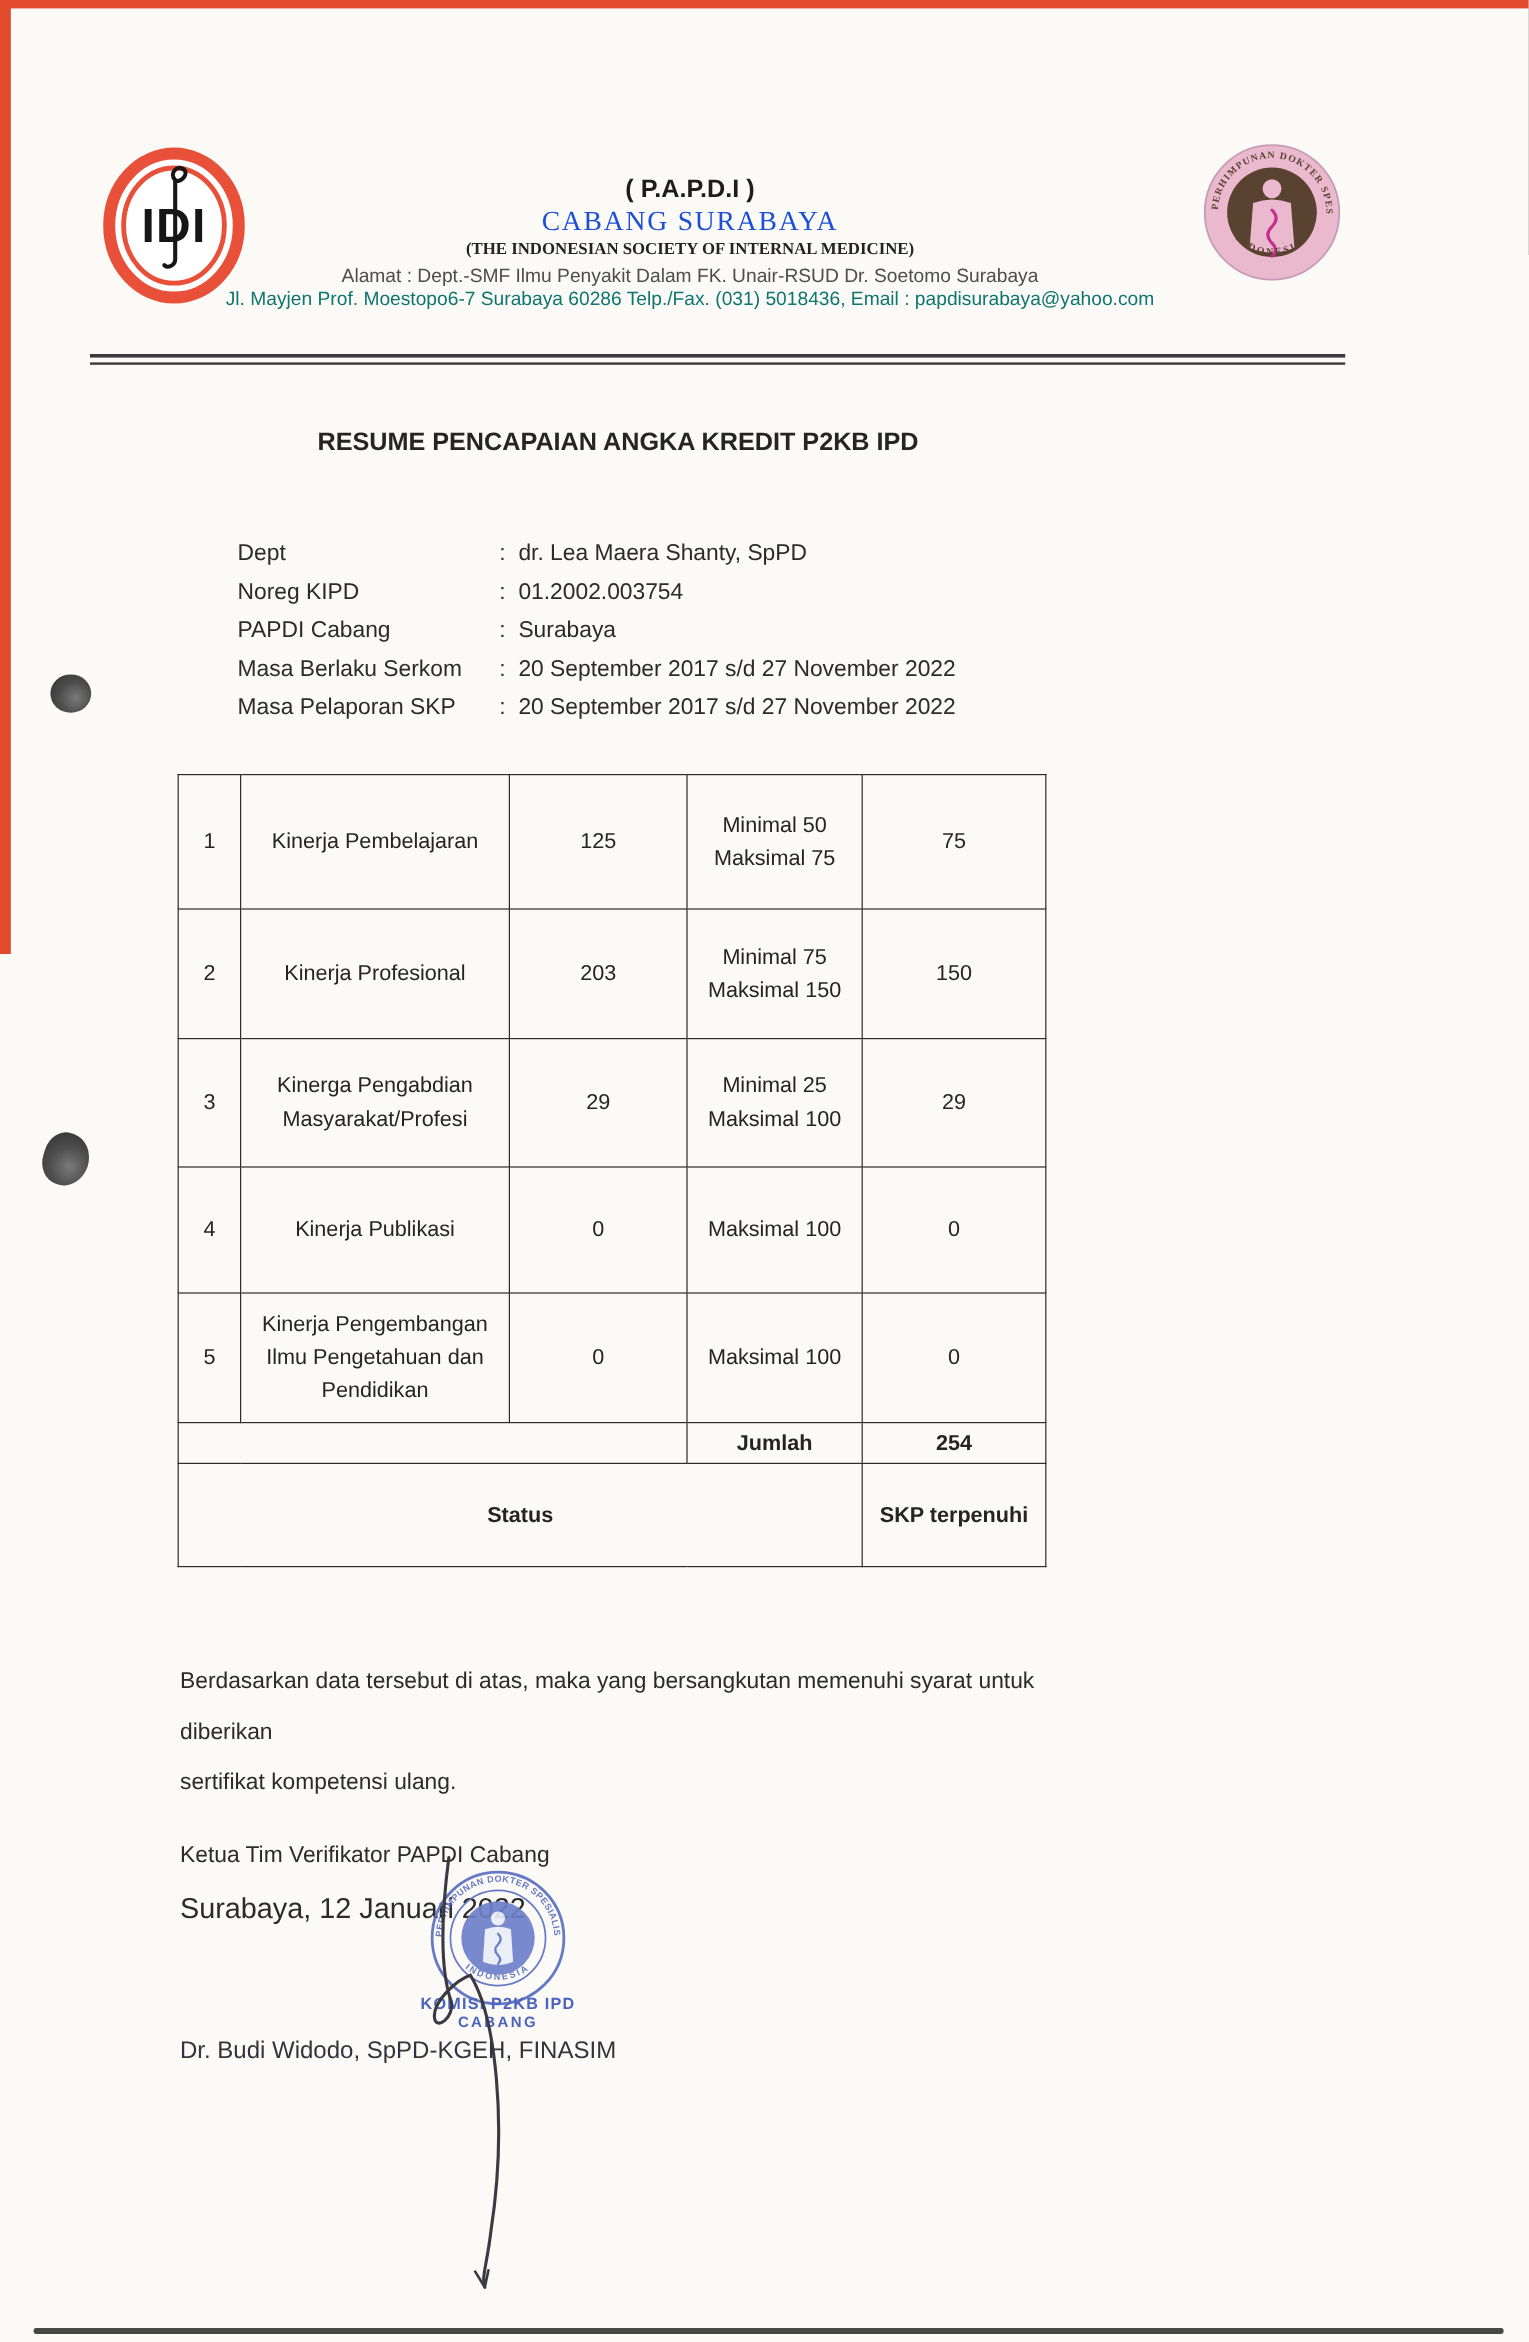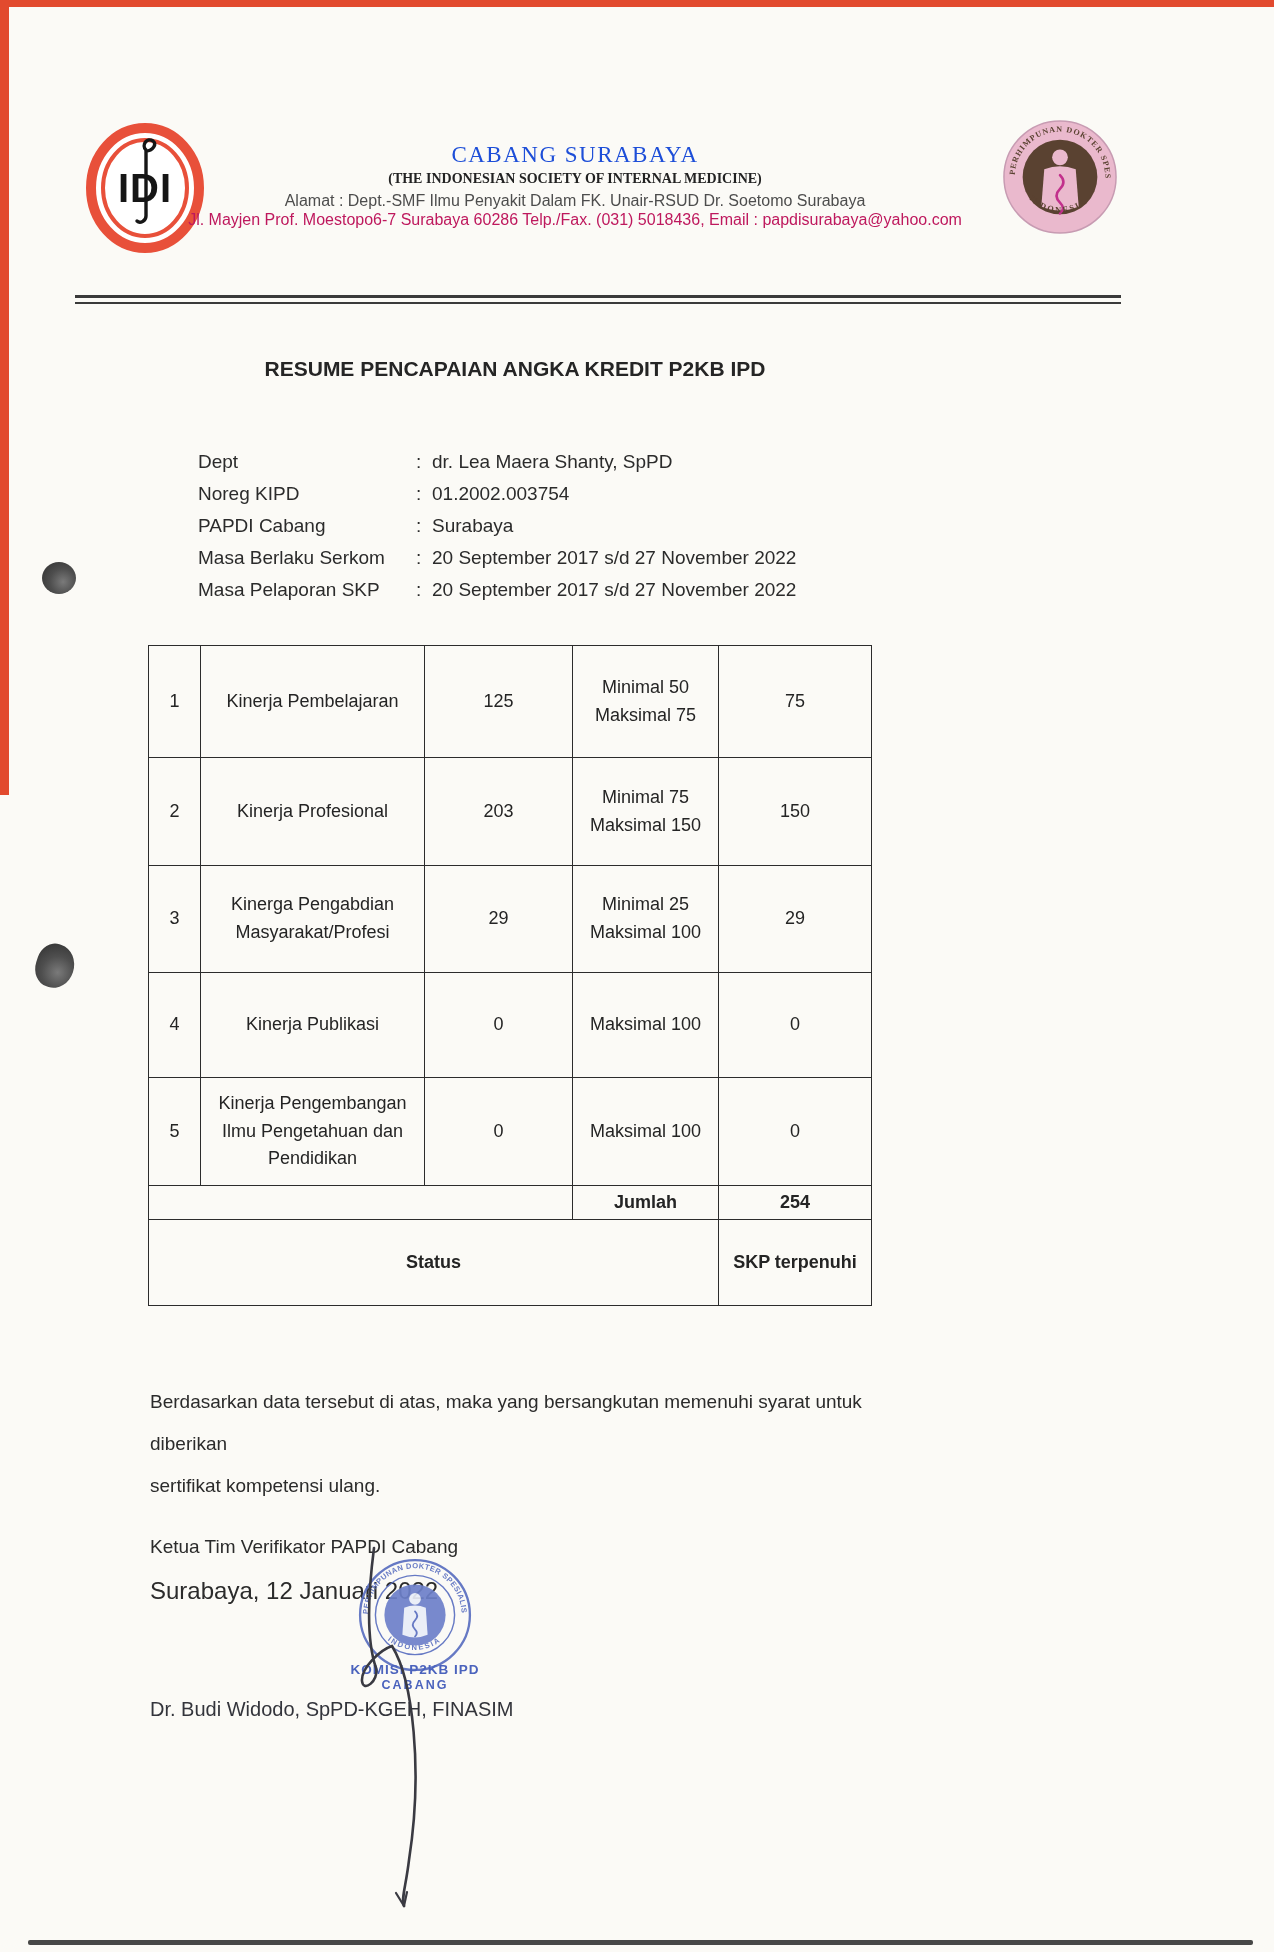--- a/index.html
+++ b/index.html
@@ -20,21 +20,21 @@
   .punch.h2{left:36px;top:944px;width:38px;height:44px;transform:rotate(18deg);border-radius:46% 54% 52% 48%;}
   
   .idi-logo{position:absolute;left:85px;top:122px;width:120px;height:132px;}
   .papdi-logo{position:absolute;left:1001px;top:117px;width:118px;height:120px;}
   .head-text{position:absolute;left:160px;top:140px;width:830px;text-align:center;}
   .org-name{font-size:22px;font-weight:bold;letter-spacing:-0.2px;color:#1d1d1d;white-space:nowrap;}
   .org-abbr{font-size:21px;font-weight:bold;margin-top:6px;color:#1d1d1d;}
   .org-branch{font-family:"Liberation Serif",serif;font-size:23px;font-weight:400;letter-spacing:1.5px;margin-top:2px;color:#1d4ed8;}
   .org-eng{font-family:"Liberation Serif",serif;font-size:14px;font-weight:bold;margin-top:3px;color:#222;}
   .org-addr1{font-size:16px;color:#4d4d4d;margin-top:5px;}
-  .org-addr2{font-size:16px;color:#be185d;margin-top:1px;}
+  .org-addr2{font-size:16px;color:#0f766e;margin-top:1px;}
   .double-rule{position:absolute;left:75px;top:295px;width:1046px;height:4px;border-top:3px solid #3a3a3a;border-bottom:2px solid #3a3a3a;}
   
   .doc-title{position:absolute;left:150px;top:357px;width:730px;text-align:center;font-size:21px;font-weight:bold;color:#252525;}
   
   .details{position:absolute;left:198px;top:451px;width:700px;font-size:19px;}
   .detail-row{position:relative;height:32px;}
   .d-label{position:absolute;left:0;top:0;}
   .d-colon{position:absolute;left:218px;top:0;}
   .d-value{position:absolute;left:234px;top:0;white-space:nowrap;}
   
@@ -81,20 +81,21 @@
   <div class="idi-logo">
     <svg viewBox="0 0 120 132" width="120" height="132">
       <ellipse cx="60" cy="66" rx="54" ry="60" fill="#ffffff" stroke="#e8503a" stroke-width="10"></ellipse>
       <ellipse cx="60" cy="66" rx="42" ry="48" fill="none" stroke="#e8503a" stroke-width="4"></ellipse>
       <text x="60" y="80" text-anchor="middle" font-family="Liberation Sans, sans-serif" font-size="40" font-weight="800" letter-spacing="1" fill="#161616">IDI</text>
       <path d="M61,28 C 56,23 62,15 68,19 C 72,22 68,29 61,29 L 61,94 C 61,99 55,102 52,99" fill="none" stroke="#161616" stroke-width="3.4" stroke-linecap="round"></path>
     </svg>
   </div>
 
   <div class="head-text">
+    <div class="org-abbr">( P.A.P.D.I )</div>
     <div class="org-branch">CABANG SURABAYA</div>
     <div class="org-eng">(THE INDONESIAN SOCIETY OF INTERNAL MEDICINE)</div>
     <div class="org-addr1">Alamat : Dept.-SMF Ilmu Penyakit Dalam FK. Unair-RSUD Dr. Soetomo Surabaya</div>
     <div class="org-addr2">Jl. Mayjen Prof. Moestopo6-7 Surabaya 60286 Telp./Fax. (031) 5018436, Email : papdisurabaya@yahoo.com</div>
   </div>
 
   <div class="papdi-logo">
     <svg viewBox="0 0 120 120" width="118" height="120">
       <circle cx="60" cy="60" r="57" fill="#eab9cd" stroke="#c79bb2" stroke-width="1.5"></circle>
       <defs>

